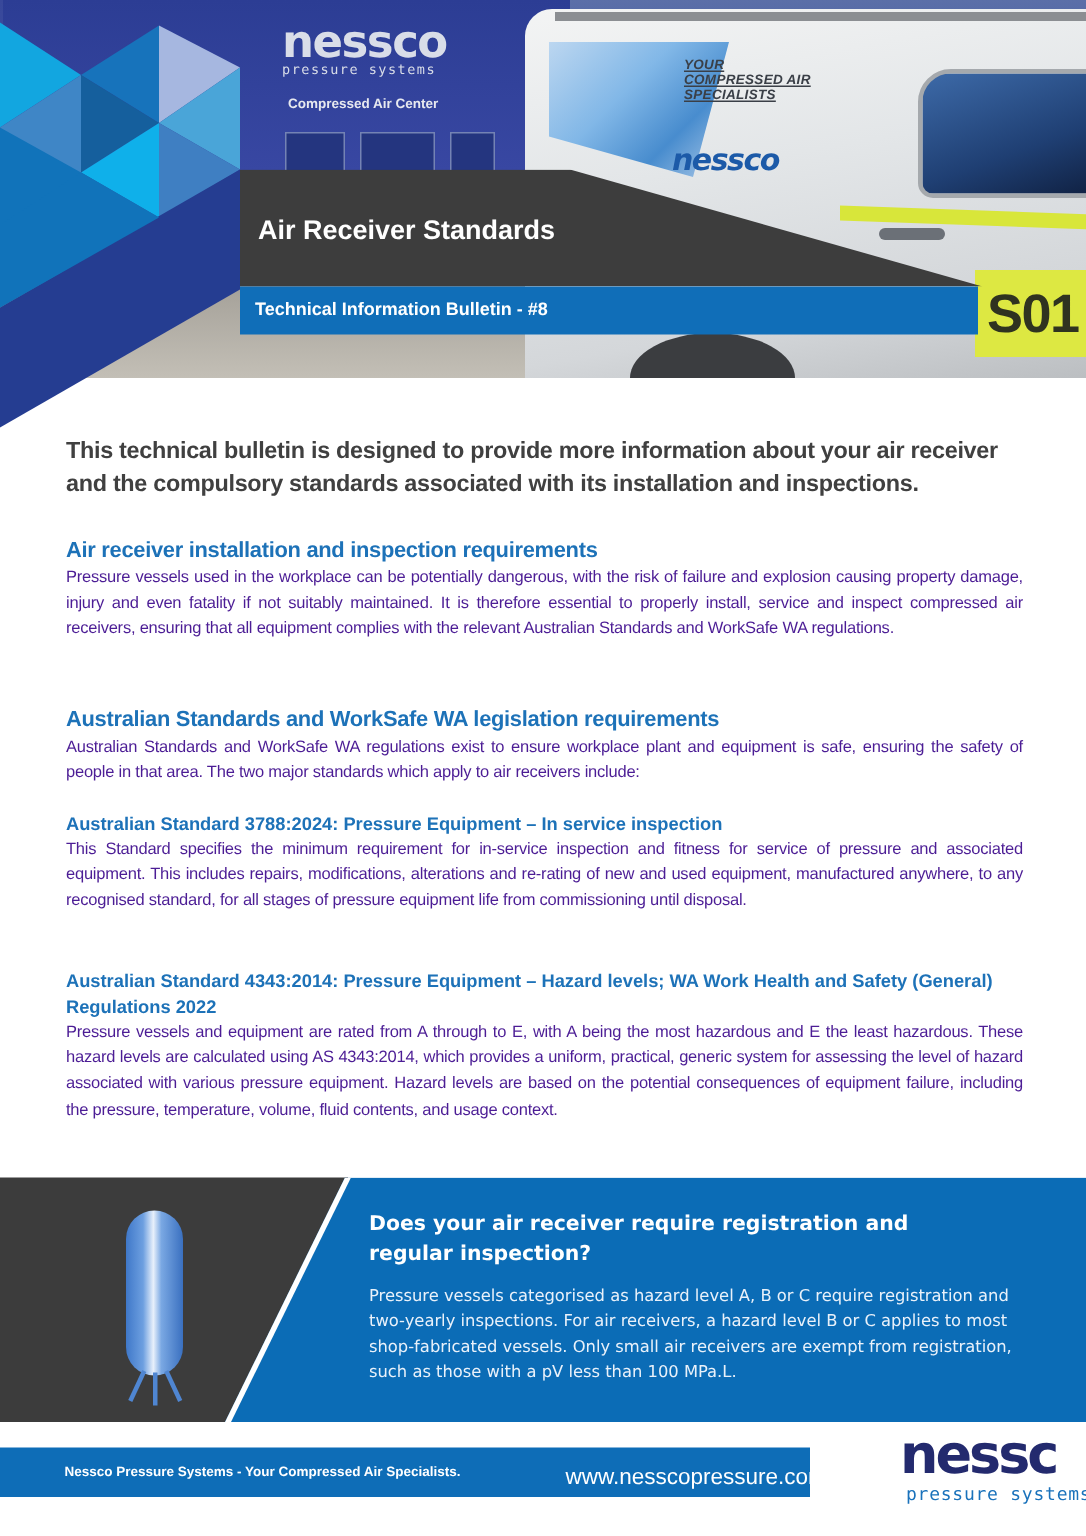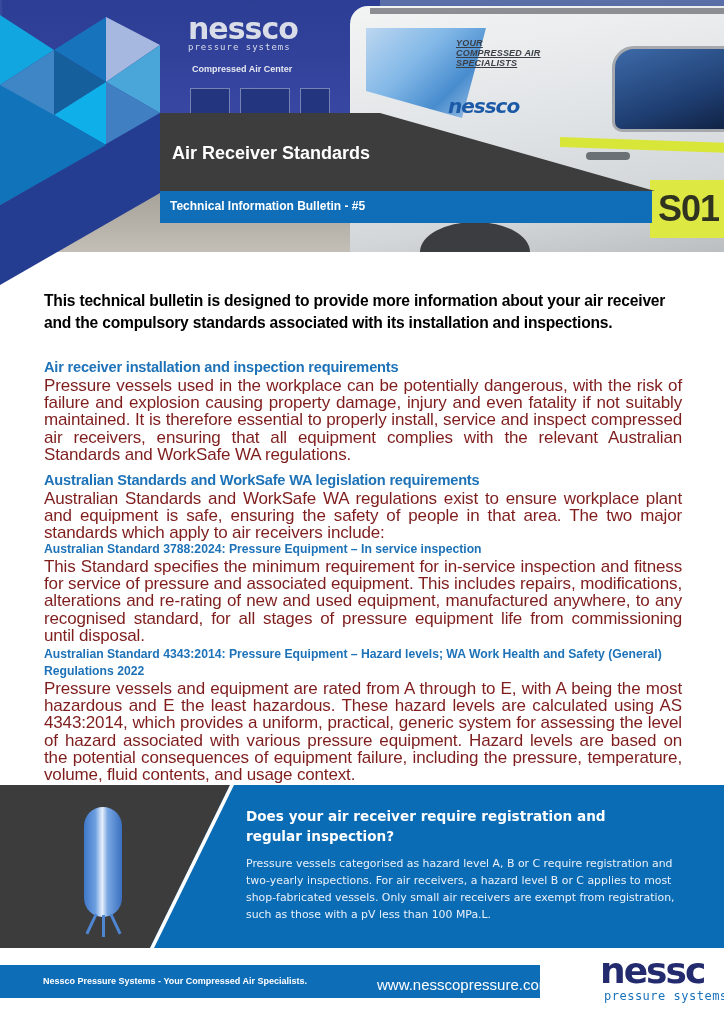--- a/index.html
+++ b/index.html
@@ -41,25 +41,25 @@
     .geo { position: absolute; left: 0; top: 0; width: 170px; height: 290px; }
 
     
     .title-band { position: absolute; left: 160px; top: 113px; width: 495px; height: 78px; background: #3d3d3d;
       clip-path: polygon(0 0, 220px 0, 495px 78px, 0 78px); }
     .title-text { position: absolute; left: 172px; top: 143px; font-size: 18px; font-weight: bold; color: #ffffff; }
     .subtitle-band { position: absolute; left: 160px; top: 191px; width: 492px; height: 32px; background: #106eb8; }
     .subtitle-text { position: absolute; left: 170px; top: 199px; font-size: 12px; font-weight: bold; color: #ffffff; }
 
     
-    .intro { position: absolute; left: 44px; top: 290px; width: 640px; font-size: 15.6px; font-weight: bold; line-height: 22px; color: #000000; letter-spacing: -0.2px; }
+    .intro { position: absolute; left: 44px; top: 290px; width: 640px; font-size: 15.6px; font-weight: bold; line-height: 22px; color: #404040; letter-spacing: -0.2px; }
     .section { position: absolute; left: 44px; width: 638px; }
     .h2 { font-size: 14.6px; color: #1d72b8; font-weight: bold; line-height: 20px; letter-spacing: -0.2px; }
     .h3 { font-size: 12.2px; color: #1d72b8; line-height: 17px; }
-    .p { font-size: 17px; line-height: 17.2px; color: #7f1d1d; text-align: justify; letter-spacing: -0.15px; }
+    .p { font-size: 11px; line-height: 17.2px; color: #4c1d95; text-align: justify; letter-spacing: -0.15px; }
     #s1 { top: 357px; }
     #s2 { top: 470px; }
     #s3 { top: 541px; }
     #s4 { top: 646px; }
 
     
     .callout { position: absolute; left: 0; top: 785px; width: 724px; height: 163px; }
     .callout-dark { position: absolute; left: 0; top: 0; width: 232px; height: 163px; background: #3c3c3c; }
     .callout-blue { position: absolute; left: 150px; top: 0; width: 574px; height: 163px; background: #0b6cb6;
       clip-path: polygon(80px 0, 100% 0, 100% 100%, 0 100%); }
@@ -121,21 +121,21 @@
   <polygon points="54,115 106,82 106,145" fill="#0fb0ea"></polygon>
   <polygon points="106,145 106,82 160,113" fill="#3f7fc2"></polygon>
   <polygon points="0,85 0,205 106,145 54,115" fill="#1173ba"></polygon>
   <polygon points="0,205 160,113 160,193 0,285" fill="#253d91"></polygon>
   <polygon points="0,150 54,115 106,145 0,205" fill="#1173ba"></polygon>
 </svg>
 
 <div class="title-band"></div>
 <h1 class="title-text">Air Receiver Standards</h1>
 <div class="subtitle-band"></div>
-<div class="subtitle-text">Technical Information Bulletin - #5</div>
+<div class="subtitle-text">Technical Information Bulletin - #8</div>
 
 <p class="intro">This technical bulletin is designed to provide more information about your air receiver and the compulsory standards associated with its installation and inspections.</p>
 
 <div class="section" id="s1">
   <h2 class="h2">Air receiver installation and inspection requirements</h2>
   <p class="p">Pressure vessels used in the workplace can be potentially dangerous, with the risk of failure and explosion causing property damage, injury and even fatality if not suitably maintained. It is therefore essential to properly install, service and inspect compressed air receivers, ensuring that all equipment complies with the relevant Australian Standards and WorkSafe WA regulations.</p>
 </div>
 
 <div class="section" id="s2">
   <h2 class="h2">Australian Standards and WorkSafe WA legislation requirements</h2>

